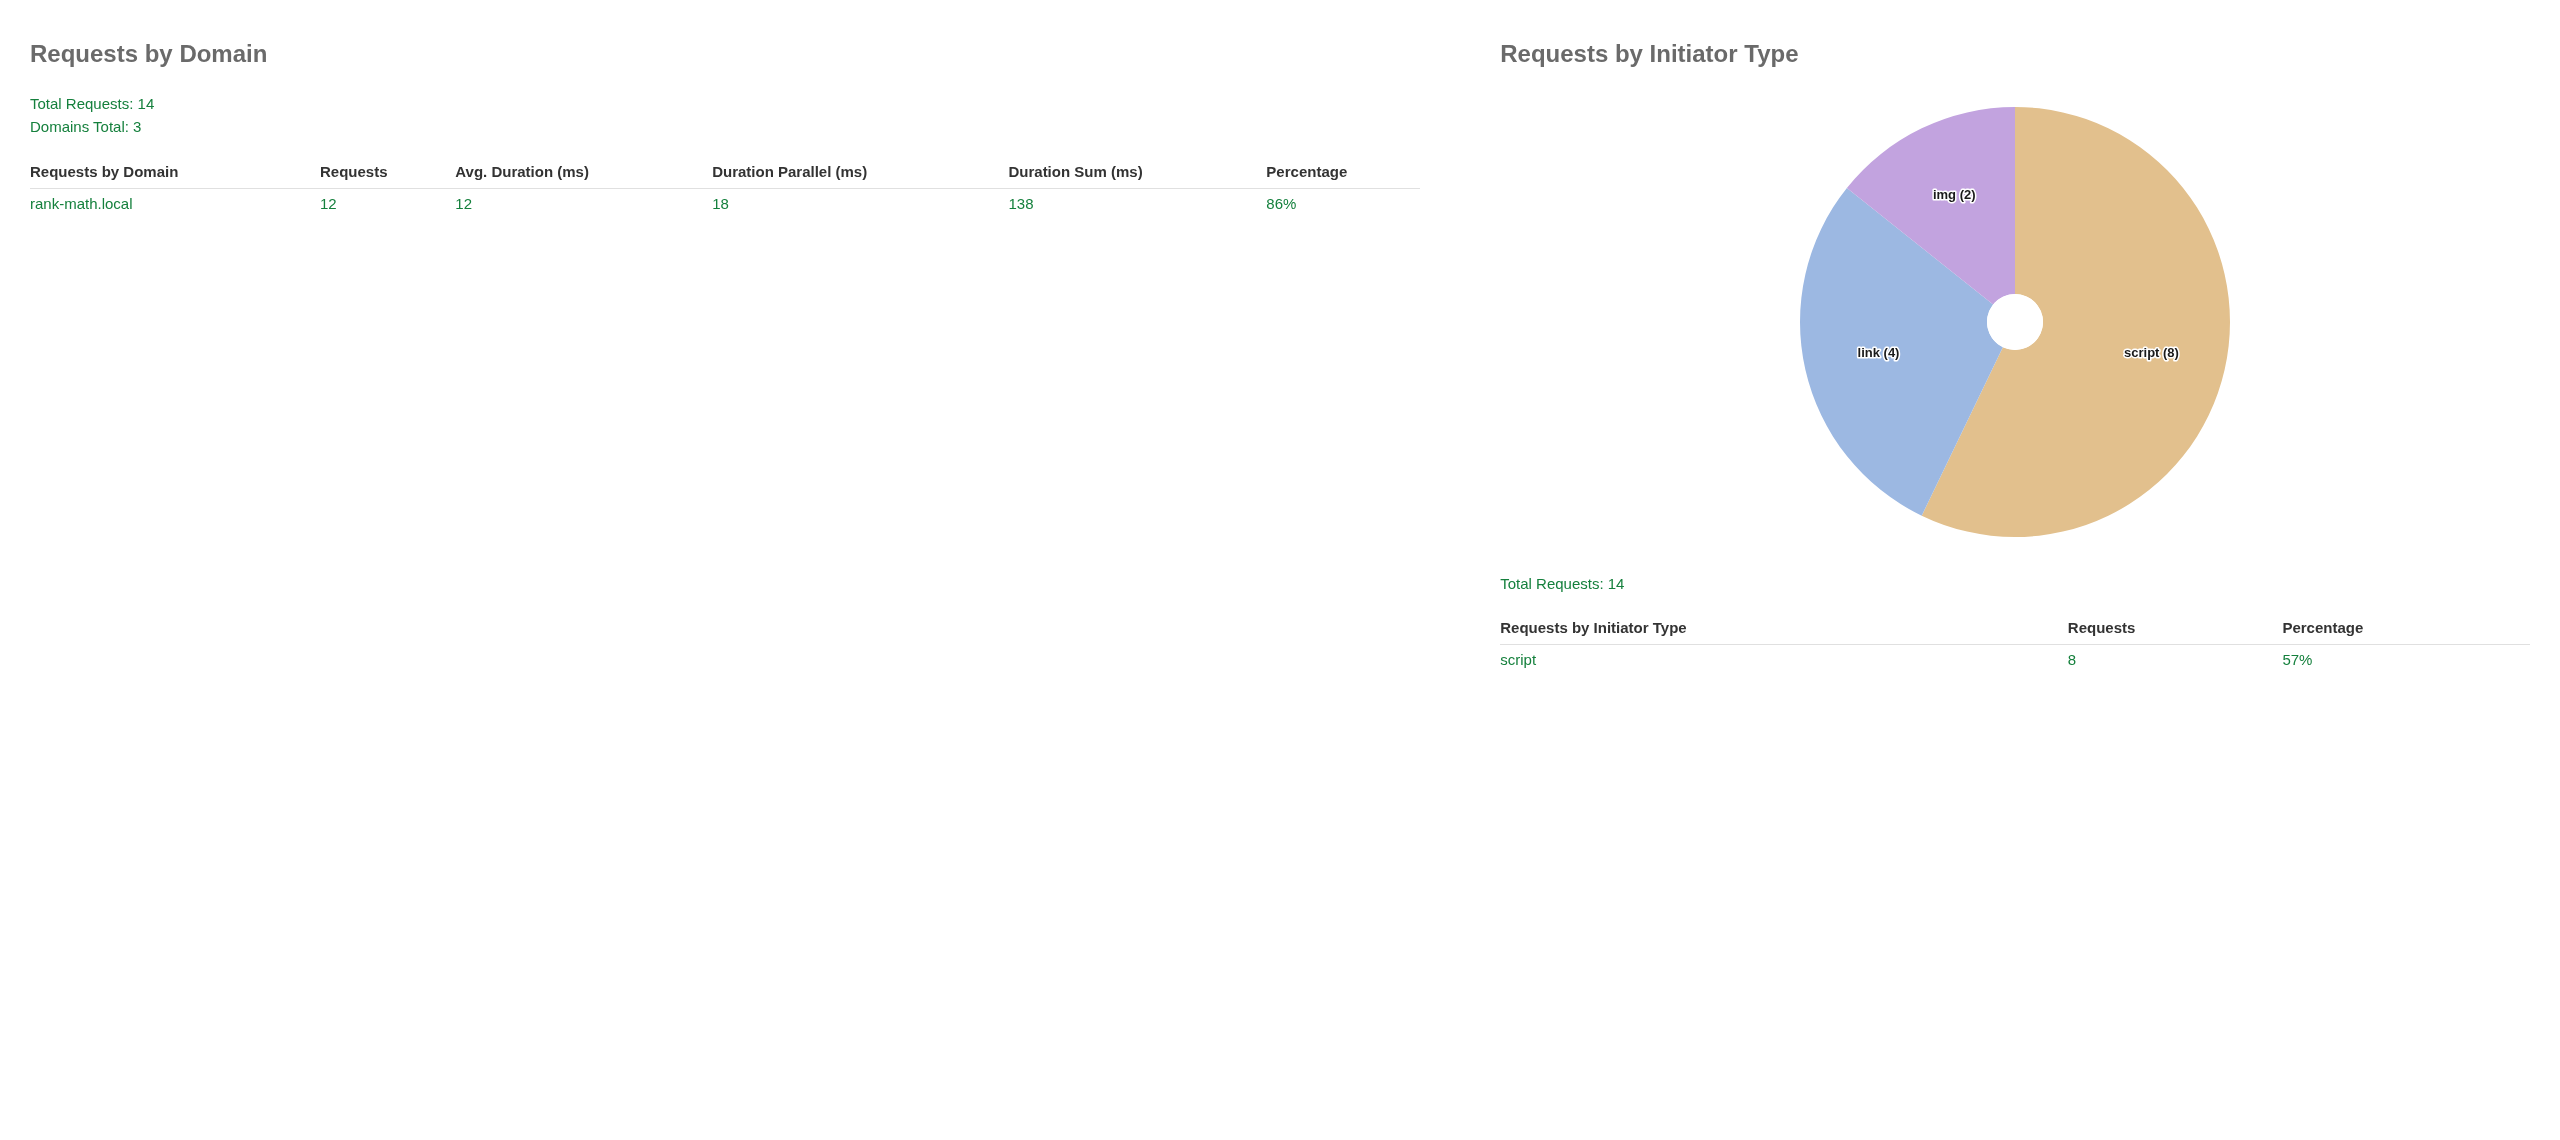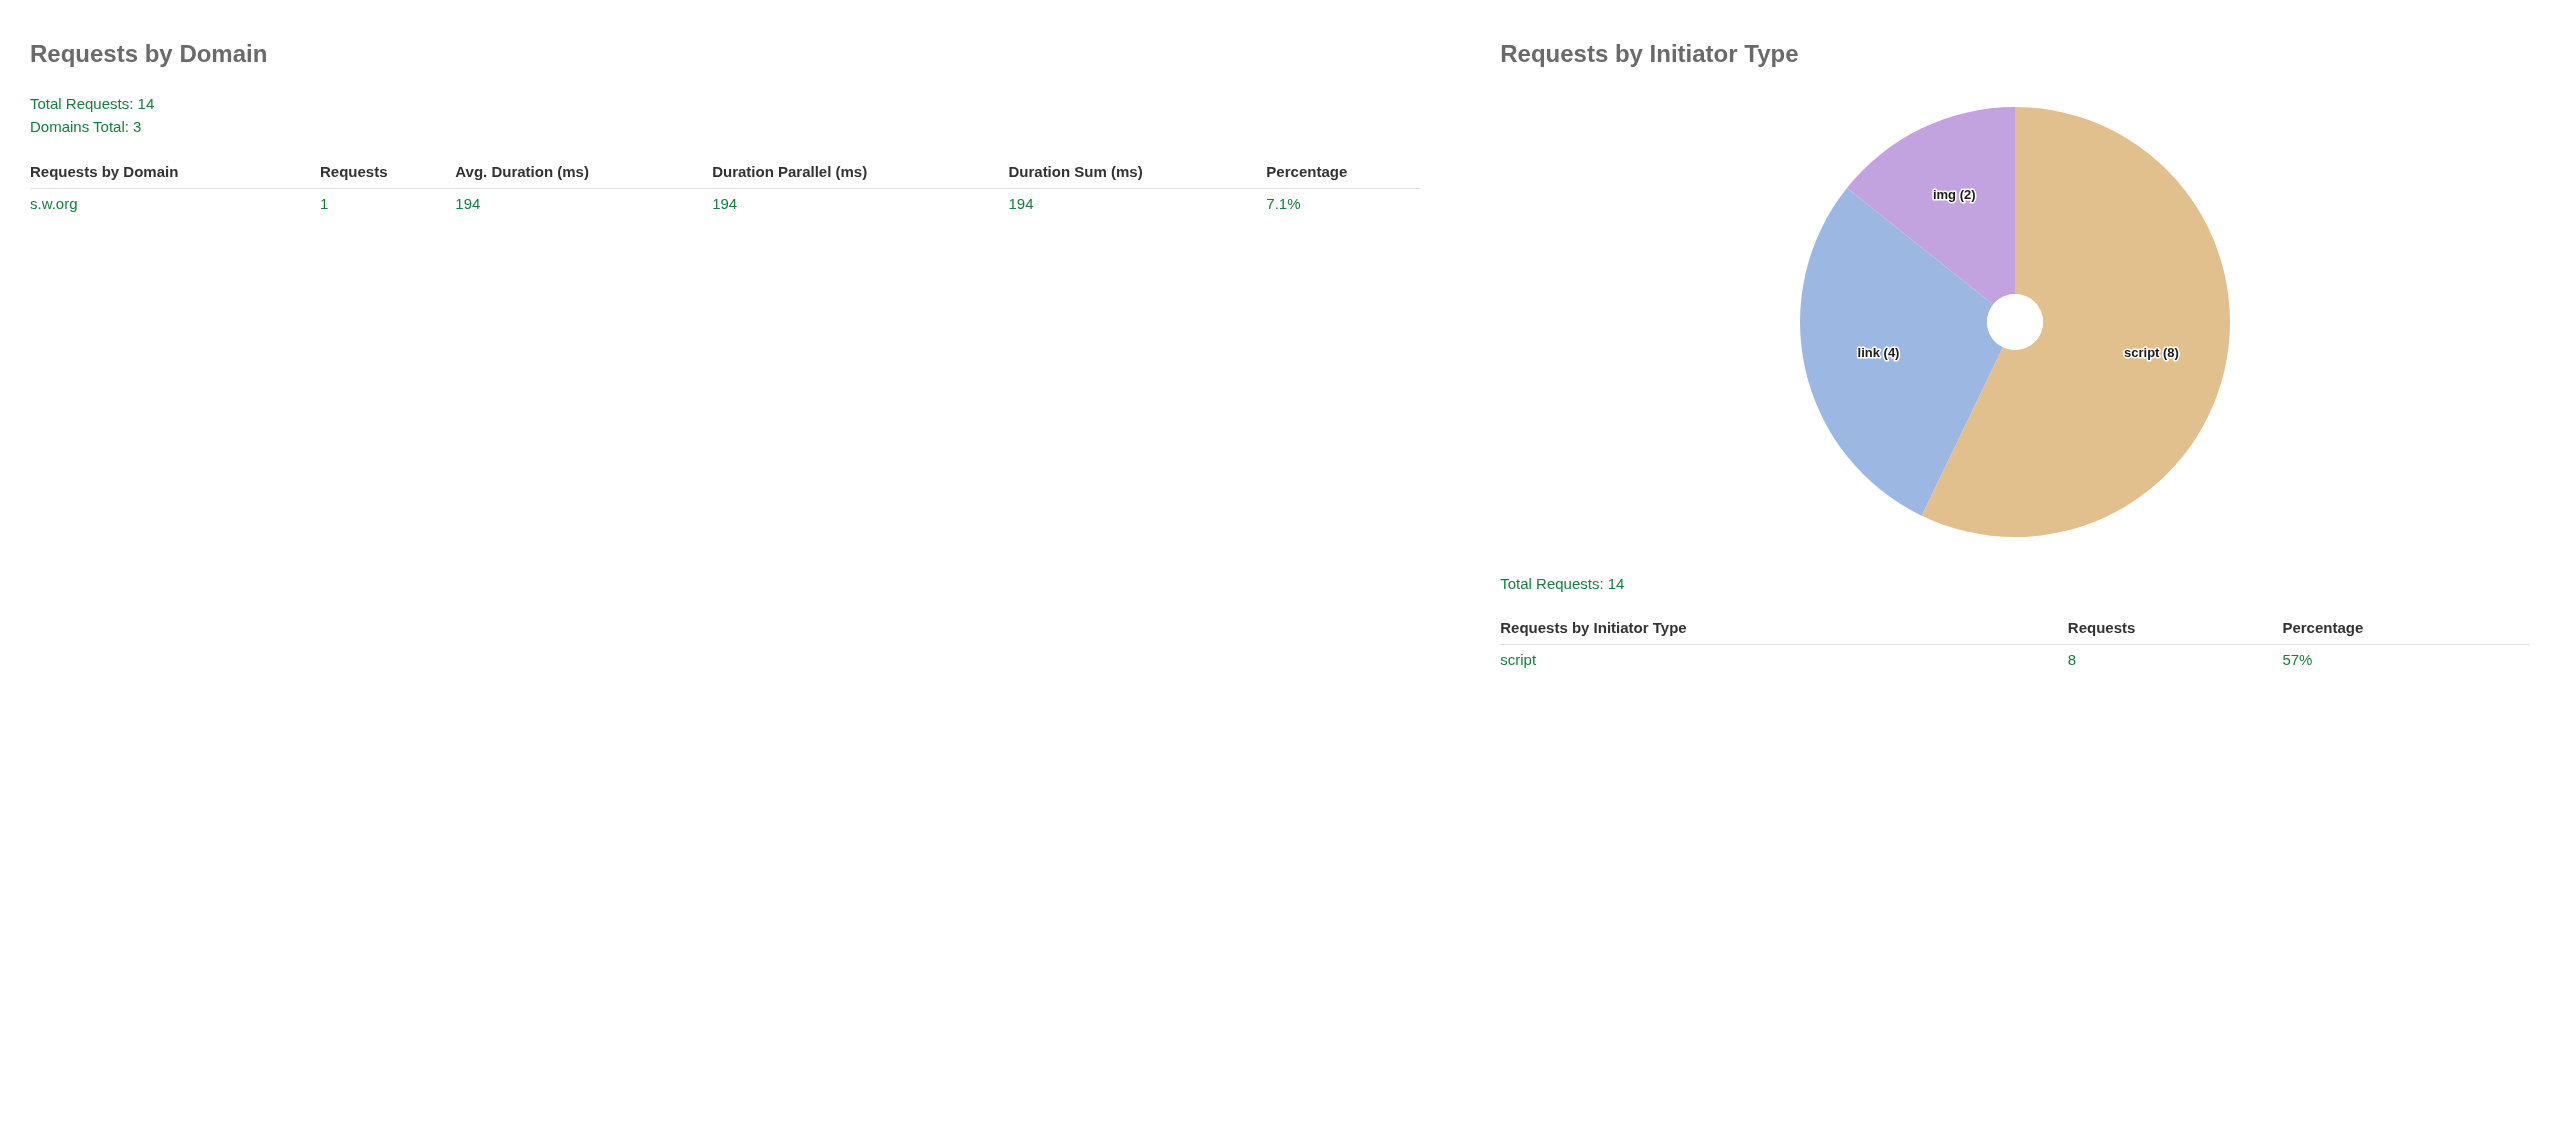--- a/index.html
+++ b/index.html
@@ -85,26 +85,26 @@
           <th>Requests by Domain</th>
           <th class="num">Requests</th>
           <th class="num">Avg. Duration (ms)</th>
           <th class="num">Duration Parallel (ms)</th>
           <th class="num">Duration Sum (ms)</th>
           <th class="num">Percentage</th>
         </tr>
       </thead>
       <tbody id="tbody-domain">
           <tr>
-            <td>s.w.org</td>
-            <td class="num">1</td>
-            <td class="num">194</td>
-            <td class="num">194</td>
-            <td class="num">194</td>
-            <td class="num">7.1%</td>
+            <td>rank-math.local</td>
+            <td class="num">12</td>
+            <td class="num">12</td>
+            <td class="num">18</td>
+            <td class="num">138</td>
+            <td class="num">86%</td>
           </tr>
         </tbody>
     </table>
   </div>
 
   <div class="panel-right">
     <h2 class="section-title">Requests by Initiator Type</h2>
 
     <div class="chart-wrap">
       <svg id="chart-initiator" class="chart-svg" width="460" height="460" viewBox="0 0 460 460">

